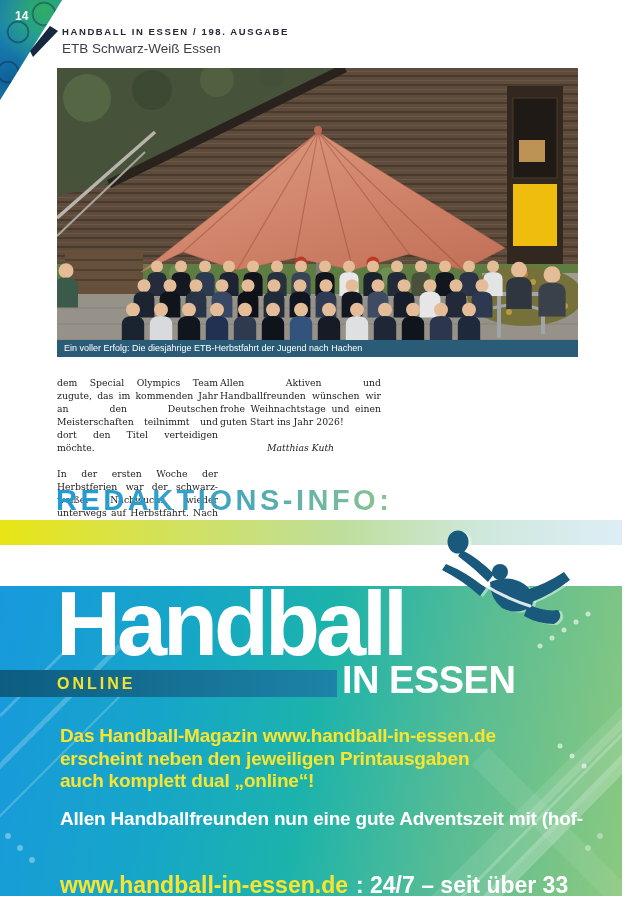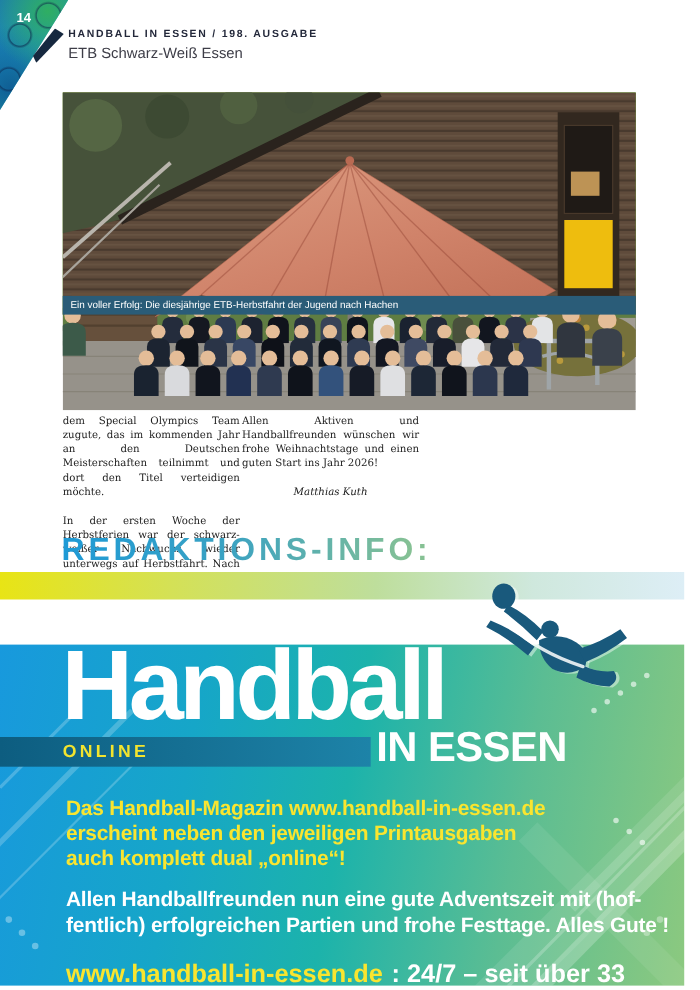--- a/index.html
+++ b/index.html
@@ -18,21 +18,21 @@
       linear-gradient(135deg,#1a77b4 0%,#1d93c0 45%,#27a07c 80%,#35aa52 100%);}
   .corner-tri{position:absolute;left:0;top:0;width:70px;height:70px;
     clip-path:polygon(50px 26px,58px 31px,33px 57px,30px 51px);background:#16283f;}
   .page-num{position:absolute;left:15px;top:9px;color:#fff;font-size:12px;font-weight:bold;}
 
   .kicker{position:absolute;left:62px;top:26px;font-size:9.5px;font-weight:bold;
     letter-spacing:1.6px;color:#23283a;}
   .club{position:absolute;left:62px;top:41px;font-size:13.5px;color:#3d3d47;}
 
   
-  .photo{position:absolute;left:57px;top:84px;width:521px;height:202px;margin:0;background:#4d7c0f;}
+  .photo{position:absolute;left:57px;top:68px;width:521px;height:289px;margin:0;background:#4c1d95;}
   .photo svg{display:block;width:521px;height:289px;}
   .caption{position:absolute;left:0;bottom:0;width:521px;height:17px;background:#2a5c78;
     color:#fff;font-size:9px;line-height:17px;padding-left:7px;box-sizing:border-box;}
 
   
   .cols{position:absolute;left:57px;top:376px;width:521px;display:flex;gap:2px;
     font-family:"DejaVu Serif",serif;font-size:9.3px;line-height:13px;color:#1c1c1c;text-align:justify;}
   .col{width:161px;}
   .col p{margin:0;}
   .col p + p{margin-top:13px;}
@@ -274,21 +274,20 @@
     </div>
     <div class="in-essen">IN ESSEN</div>
 
     <div class="banner-text t-yellow">
       <div>Das Handball-Magazin www.handball-in-essen.de</div>
       <div>erscheint neben den jeweiligen Printausgaben</div>
       <div>auch komplett dual „online“!</div>
     </div>
     <div class="banner-text t-white">
       <div>Allen Handballfreunden nun eine gute Adventszeit mit (hof-</div>
-      <div>fentlich) erfolgreichen Partien und frohe Festtage. Alles Gute !</div>
     </div>
     <div class="url-line">
       <span class="u">www.handball-in-essen.de</span><span>:  24/7 – seit über 33 Jahren „am Ball“</span>
     </div>
   </div>
 
   <svg class="player" viewBox="0 0 140 135" aria-hidden="true">
     <defs>
       <g id="figparts">
         <ellipse cx="20" cy="22" rx="10.5" ry="11.5"></ellipse>

